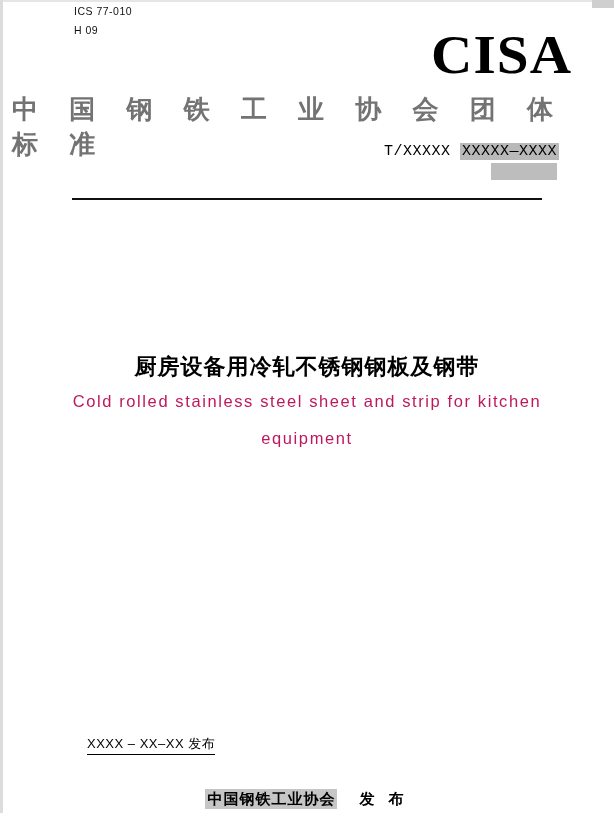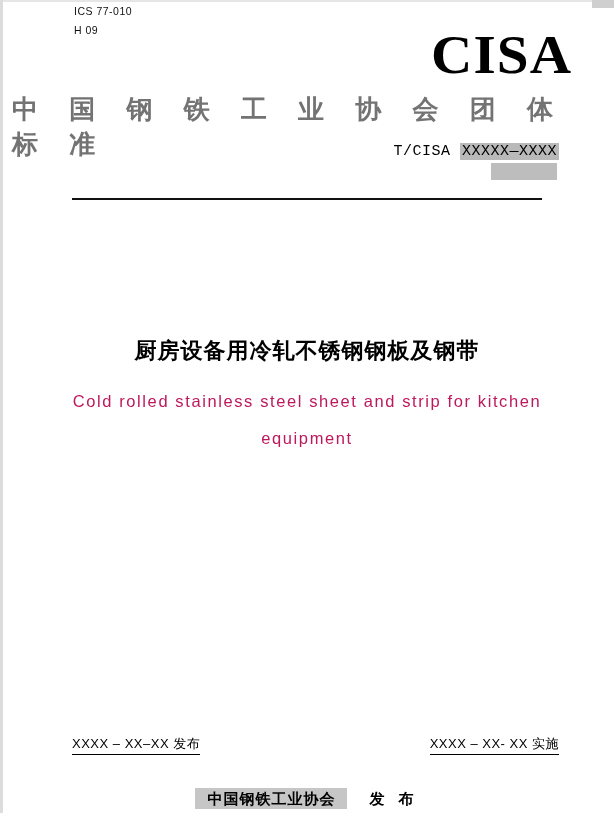--- a/index.html
+++ b/index.html
@@ -111,21 +111,21 @@
     left: 72px;
     width: 470px;
     top: 198px;
     height: 2px;
     background: #111;
   }
 
   .doc-title-cn {
     position: absolute;
     left: 0; right: 0;
-    top: 336px;
+    top: 352px;
     text-align: center;
     font-family: "Liberation Sans", sans-serif;
     font-weight: bold;
     font-size: 22px;
     letter-spacing: 1px;
     color: #000;
   }
 
   .doc-title-en {
     position: absolute;
@@ -135,50 +135,52 @@
     text-align: center;
     font-family: "Liberation Sans", sans-serif;
     font-size: 16.5px;
     letter-spacing: 1.6px;
     line-height: 37px;
     color: #be185d;
   }
 
   .footer-row {
     position: absolute;
-    left: 72px;
+    left: 87px;
     right: 55px;
     top: 735px;
     display: flex;
     justify-content: space-between;
     align-items: baseline;
     font-family: "Liberation Sans", sans-serif;
     font-size: 13px;
     color: #000;
+    flex-direction: column;
   }
   .footer-row span {
     border-bottom: 1px solid #000;
     padding-bottom: 1px;
     letter-spacing: 0.5px;
   }
 
   .issuer-row {
     position: absolute;
     left: 0; right: 0;
     top: 790px;
     text-align: center;
     font-family: "Liberation Sans", sans-serif;
     font-weight: bold;
     font-size: 15px;
     color: #000;
   }
   .issuer-row .org {
     background: #c6c6c6;
-    padding: 2px 12px;
+    padding: 2px 2px;
     letter-spacing: 1px;
+    font-family: Liberation Serif, serif;
   }
   .issuer-row .pub {
     margin-left: 22px;
     letter-spacing: 5px;
   }
 </style>
 </head>
 <body>
 
 <div class="page">
@@ -190,32 +192,31 @@
   <div class="ics-block">
     <div>ICS 77-010</div>
     <div>H 09</div>
   </div>
 
   <div class="cisa-logo">CISA</div>
 
   <div class="cn-title">中 国 钢 铁 工 业 协 会 团 体 标 准</div>
 
   <div class="std-no-row">
-    <span>T/CISA</span>
+    <span>T/XXXXX</span>
     <span class="hl">XXXXX—XXXX</span>
   </div>
   <div class="std-no-shadow"></div>
 
   <div class="rule"></div>
 
   <div class="doc-title-cn">厨房设备用冷轧不锈钢钢板及钢带</div>
   <div class="doc-title-en">Cold rolled stainless steel sheet and strip for kitchen equipment</div>
 
   <div class="footer-row">
     <span>XXXX – XX–XX 发布</span>
-    <span>XXXX – XX- XX 实施</span>
   </div>
 
   <div class="issuer-row">
     <span class="org">中国钢铁工业协会</span><span class="pub">发  布</span>
   </div>
 
 </div>
 
 </body></html>

